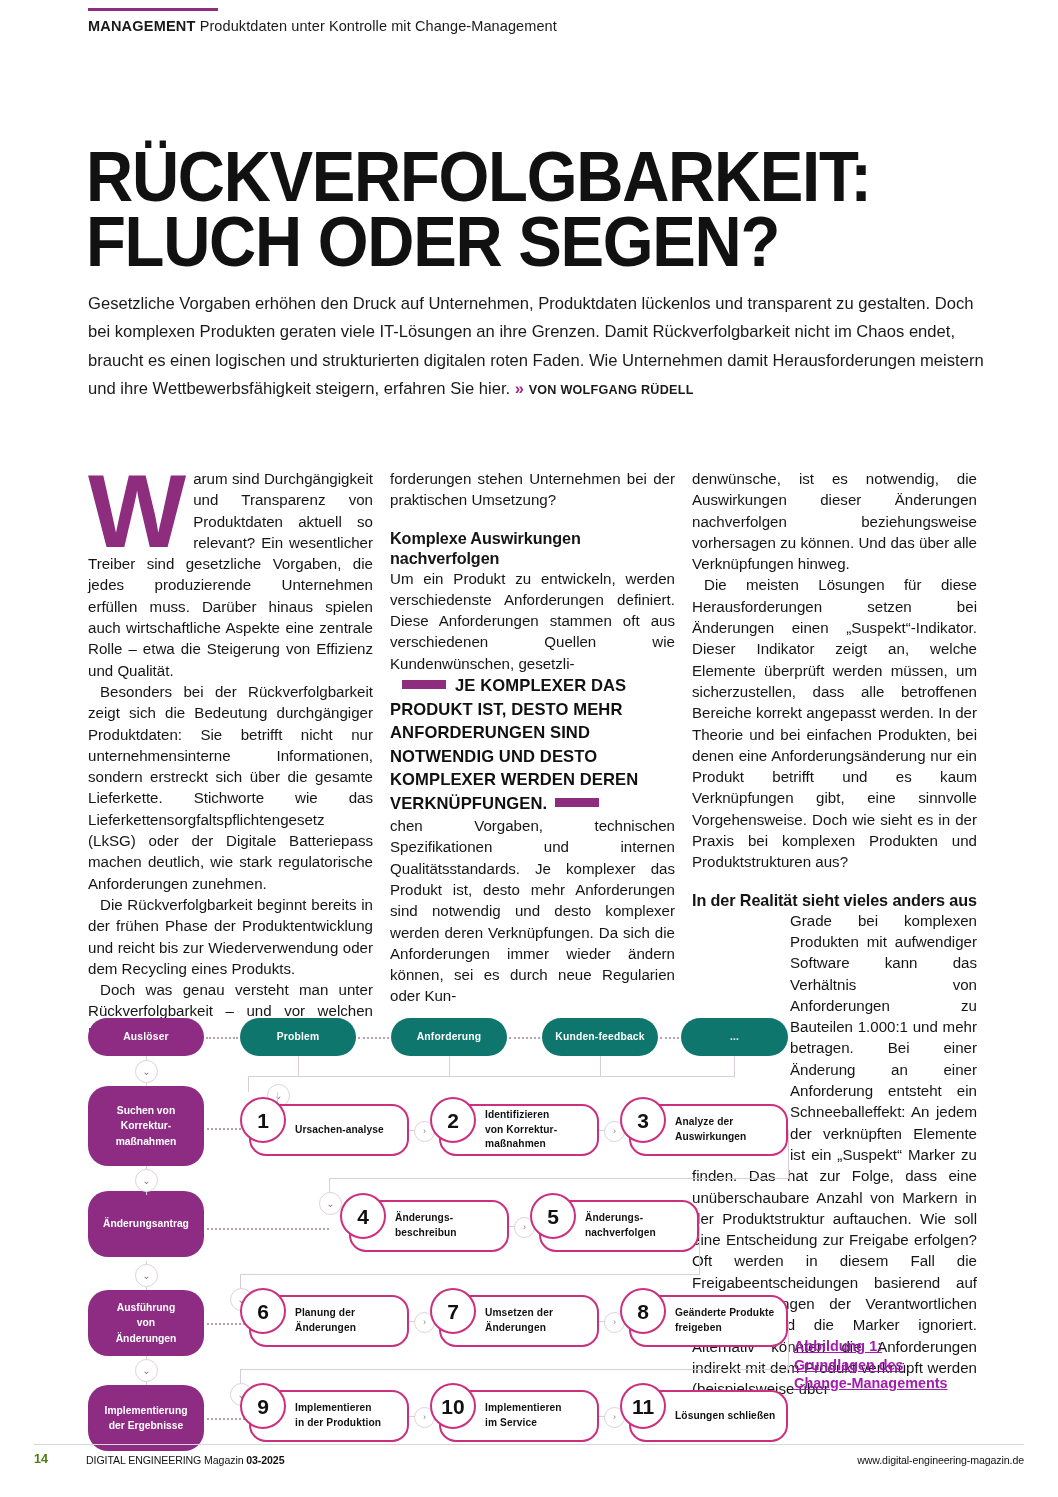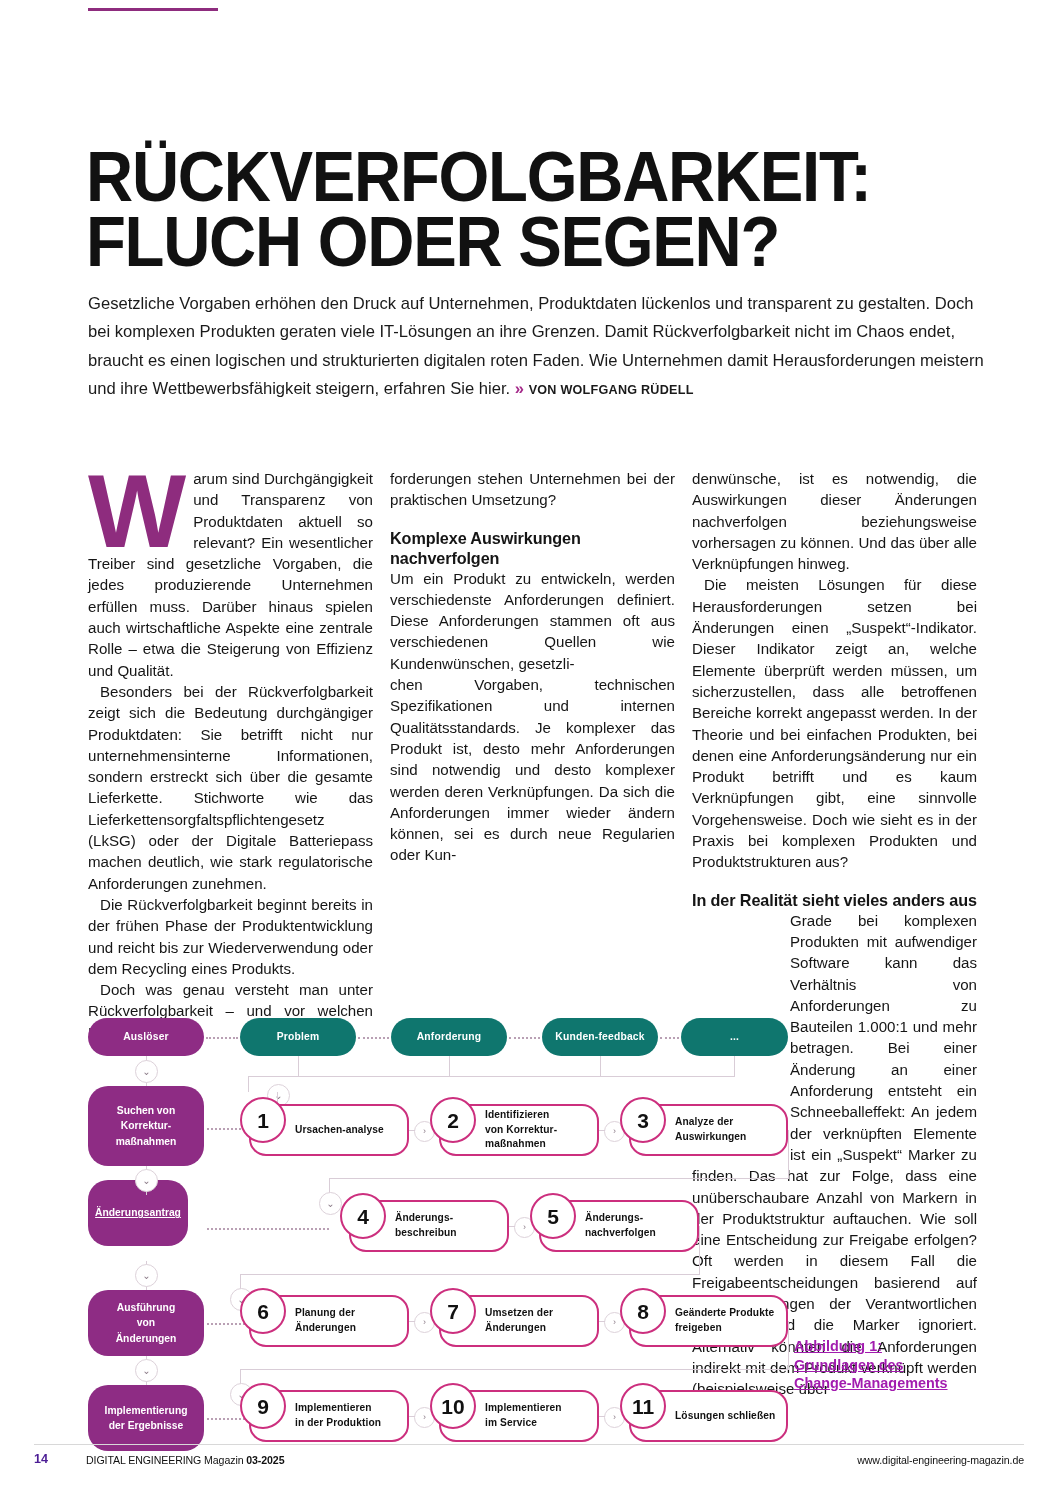--- a/index.html
+++ b/index.html
@@ -113,31 +113,35 @@
   .chevbtn{
     position:absolute;width:21px;height:21px;border-radius:50%;
     border:1.2px solid #ddd2da;background:#fff;
     display:flex;align-items:center;justify-content:center;
     font-size:10px;color:#8a7a87;line-height:1;
   }
   .chevbtn.right{width:19px;height:19px;font-size:9px;}
 
   
   .footrule{position:absolute;left:34px;top:1444px;width:990px;height:1px;background:#d8d8d8;}
-  .folio{position:absolute;left:34px;top:1452px;font-size:12.6px;font-weight:700;color:#4c1d95;}
+  .folio{position:absolute;left:34px;top:1452px;font-size:12.6px;font-weight:700;color:#4d7c0f;}
   .footleft{position:absolute;left:86px;top:1454px;font-size:10.6px;color:#111;letter-spacing:-.1px;}
   .footleft b{font-weight:700;}
   .footright{position:absolute;right:34px;top:1454px;font-size:10.6px;color:#111;letter-spacing:-.1px;}
 </style>
 </head>
 <body>
 
 <div class="page">
 
   <div class="runhead-rule"></div>
+  <div class="runhead">
+    <span class="kicker">MANAGEMENT</span>
+    <span>Produktdaten unter Kontrolle mit Change-Management</span>
+  </div>
 
   <h1 class="headline">
     <span class="l1">RÜCKVERFOLGBARKEIT:</span>
     <span class="l2">FLUCH ODER SEGEN?</span>
   </h1>
 
   <div class="standfirst">
     <span>Gesetzliche Vorgaben erhöhen den Druck auf Unternehmen, Produktdaten lückenlos und transparent zu gestalten. Doch bei komplexen Produkten geraten viele IT-Lösungen an ihre Grenzen. Damit Rückverfolgbarkeit nicht im Chaos endet, braucht es einen logischen und strukturierten digitalen roten Faden. Wie Unternehmen damit Herausforderungen meistern und ihre Wettbewerbsfähigkeit steigern, erfahren Sie hier.</span>
     <span class="chev">»</span>
     <span class="byline">VON WOLFGANG RÜDELL</span>
@@ -147,20 +151,21 @@
     <p class="first"><span class="dropcap">W</span><span>arum sind Durchgängigkeit und Transparenz von Produktdaten aktuell so relevant? Ein wesentlicher Treiber sind gesetzliche Vorgaben, die jedes produzierende Unternehmen erfüllen muss. Darüber hinaus spielen auch wirtschaftliche Aspekte eine zentrale Rolle – etwa die Steigerung von Effizienz und Qualität.</span></p>
     <p>Besonders bei der Rückverfolgbarkeit zeigt sich die Bedeutung durchgängiger Produktdaten: Sie betrifft nicht nur unternehmensinterne Informationen, sondern erstreckt sich über die gesamte Lieferkette. Stichworte wie das Lieferkettensorgfaltspflichtengesetz (LkSG) oder der Digitale Batteriepass machen deutlich, wie stark regulatorische Anforderungen zunehmen.</p>
     <p>Die Rückverfolgbarkeit beginnt bereits in der frühen Phase der Produktentwicklung und reicht bis zur Wiederverwendung oder dem Recycling eines Produkts.</p>
     <p>Doch was genau versteht man unter Rückverfolgbarkeit – und vor welchen Heraus-</p>
   </div>
 
   <div class="col" id="col2">
     <p class="first">forderungen stehen Unternehmen bei der praktischen Umsetzung?</p>
     <h3>Komplexe Auswirkungen nachverfolgen</h3>
     <p class="first">Um ein Produkt zu entwickeln, werden verschiedenste Anforderungen definiert. Diese Anforderungen stammen oft aus verschiedenen Quellen wie Kundenwünschen, gesetzli-</p>
+    <p class="pullquote"><span class="pq-bar"></span><span>JE KOMPLEXER DAS PRODUKT IST, DESTO MEHR ANFORDERUNGEN SIND NOTWENDIG UND DESTO KOMPLEXER WERDEN DEREN VERKNÜPFUNGEN.</span><span class="pq-bar end"></span></p>
     <p class="first">chen Vorgaben, technischen Spezifikationen und internen Qualitätsstandards. Je komplexer das Produkt ist, desto mehr Anforderungen sind notwendig und desto komplexer werden deren Verknüpfungen. Da sich die Anforderungen immer wieder ändern können, sei es durch neue Regularien oder Kun-</p>
   </div>
 
   <div class="col" id="col3">
     <p class="first">denwünsche, ist es notwendig, die Auswirkungen dieser Änderungen nachverfolgen beziehungsweise vorhersagen zu können. Und das über alle Verknüpfungen hinweg.</p>
     <p>Die meisten Lösungen für diese Herausforderungen setzen bei Änderungen einen „Suspekt“-Indikator. Dieser Indikator zeigt an, welche Elemente überprüft werden müssen, um sicherzustellen, dass alle betroffenen Bereiche korrekt angepasst werden. In der Theorie und bei einfachen Produkten, bei denen eine Anforderungsänderung nur ein Produkt betrifft und es kaum Verknüpfungen gibt, eine sinnvolle Vorgehensweise. Doch wie sieht es in der Praxis bei komplexen Produkten und Produktstrukturen aus?</p>
     <h3>In der Realität sieht vieles anders aus</h3>
     <p class="first"><span class="wrapbox"></span><span>Grade bei komplexen Produkten mit aufwendiger Software kann das Verhältnis von Anforderungen zu Bauteilen 1.000:1 und mehr betragen. Bei einer Änderung an einer Anforderung entsteht ein Schneeballeffekt: An jedem der verknüpften Elemente ist ein „Suspekt“ Marker zu finden. Das hat zur Folge, dass eine unüberschaubare Anzahl von Markern in der Produktstruktur auftauchen. Wie soll eine Entscheidung zur Freigabe erfolgen? Oft werden in diesem Fall die Freigabeentscheidungen basierend auf den Erfahrungen der Verantwortlichen getroffen und die Marker ignoriert. Alternativ könnten die Anforderungen indirekt mit dem Produkt verknüpft werden (beispielsweise über</span></p>
   </div>
 
@@ -190,21 +195,21 @@
     <div class="vline" style="left:210px;top:44px;height:20px;"></div>
     <div class="vline" style="left:361px;top:44px;height:20px;"></div>
     <div class="vline" style="left:512px;top:44px;height:20px;"></div>
     <div class="vline" style="left:646px;top:44px;height:20px;"></div>
     <div class="hline" style="left:160px;top:64px;width:487px;"></div>
     <div class="vline" style="left:160px;top:64px;height:16px;"></div>
 
     <div class="stage" style="left:0px;top:74px;width:116px;height:80px;">
       <div><span>Suchen von</span><br><span>Korrektur-</span><br><span>maßnahmen</span></div>
     </div>
-    <div class="stage" style="left:0px;top:168px;width:100px;height:66px;text-decoration:underline;">
+    <div class="stage" style="left:0px;top:179px;width:116px;height:66px;">
       <div><span>Änderungsantrag</span></div>
     </div>
     <div class="stage" style="left:0px;top:278px;width:116px;height:66px;">
       <div><span>Ausführung von</span><br><span>Änderungen</span></div>
     </div>
     <div class="stage" style="left:0px;top:373px;width:116px;height:66px;">
       <div><span>Implementierung</span><br><span>der Ergebnisse</span></div>
     </div>
 
     <div class="vline" style="left:58px;top:44px;height:30px;"></div>

